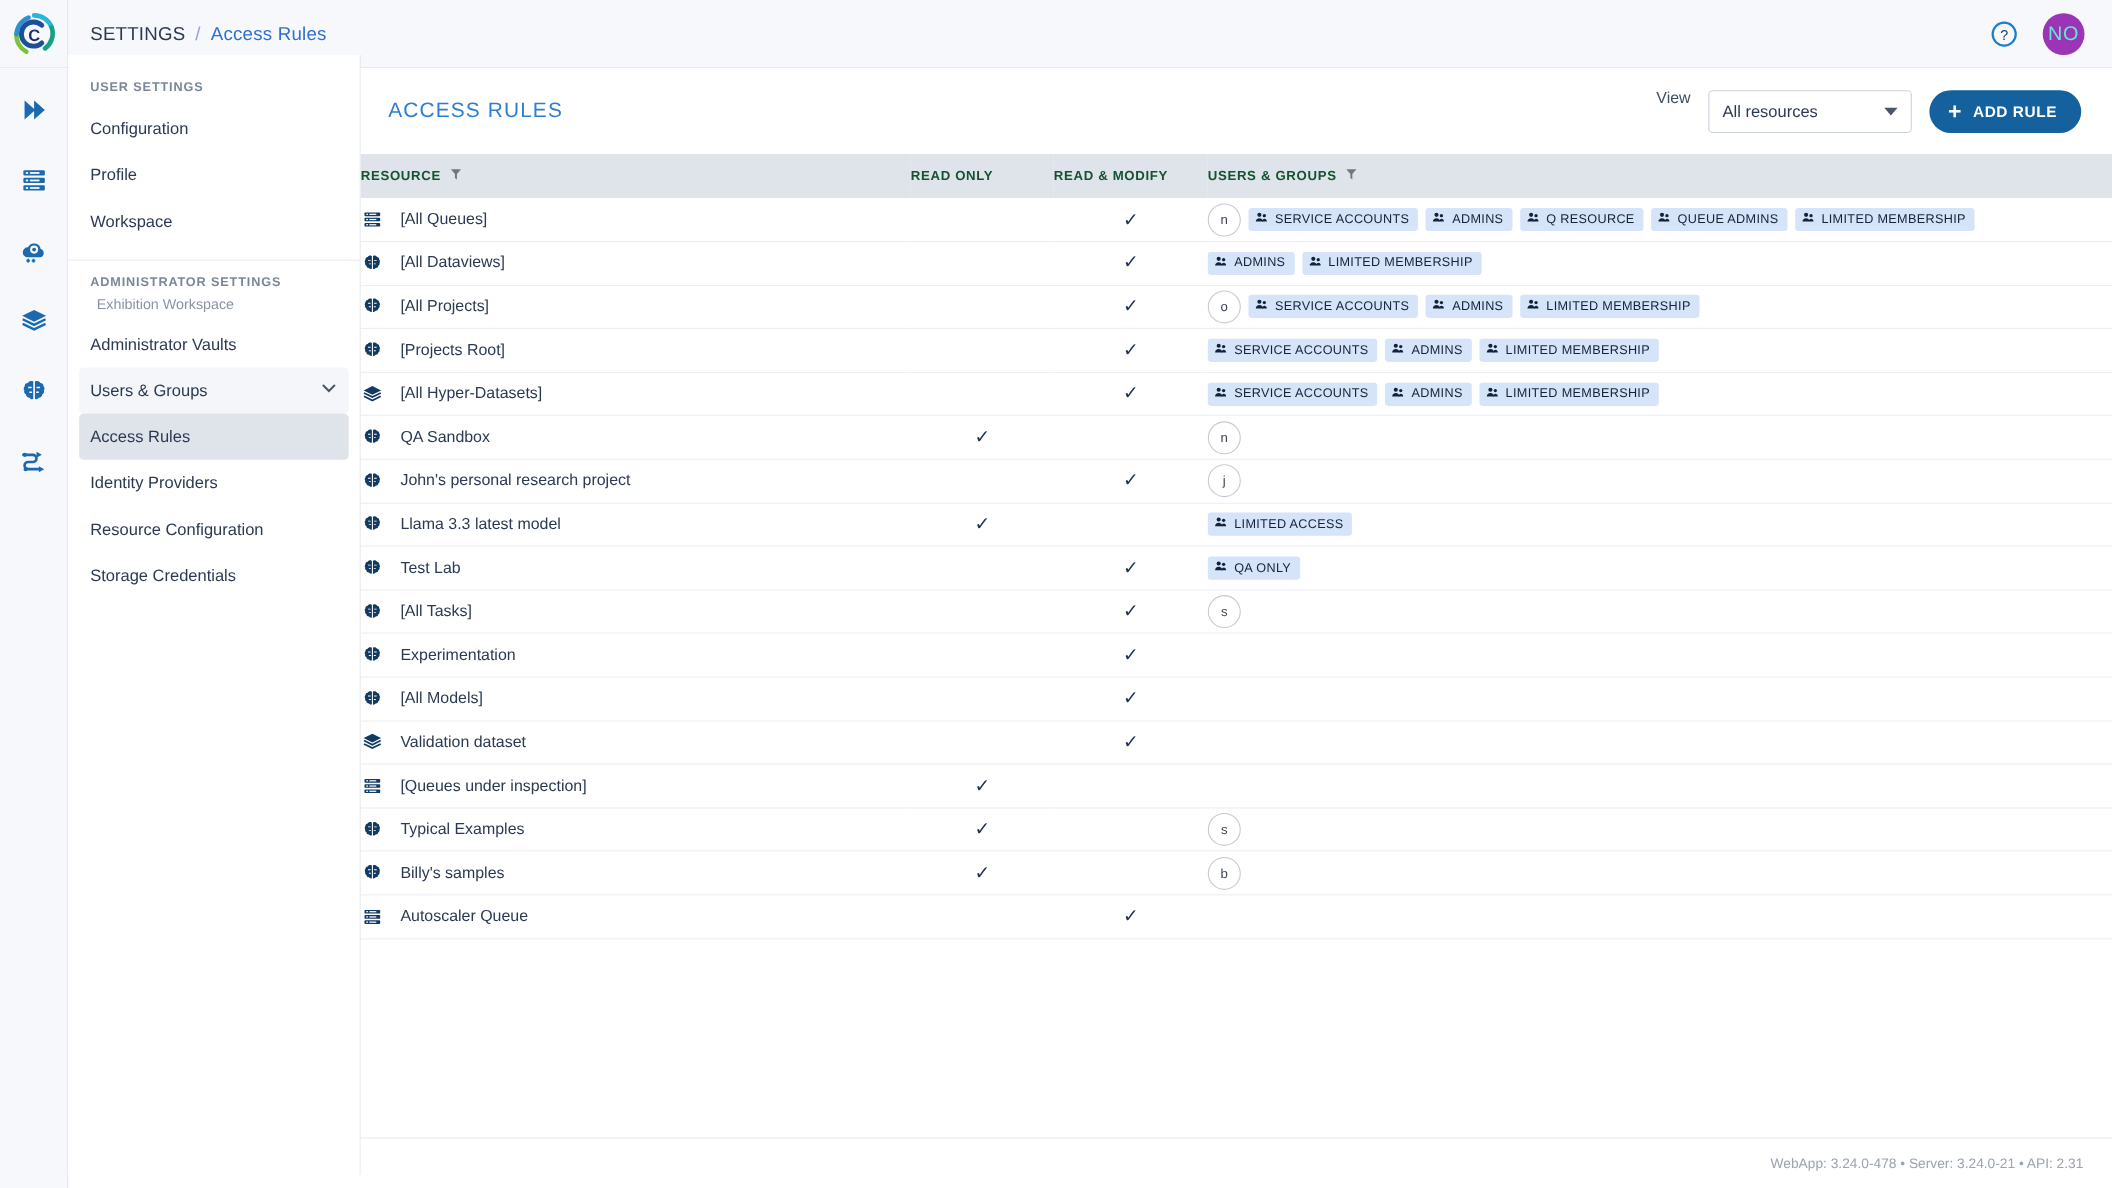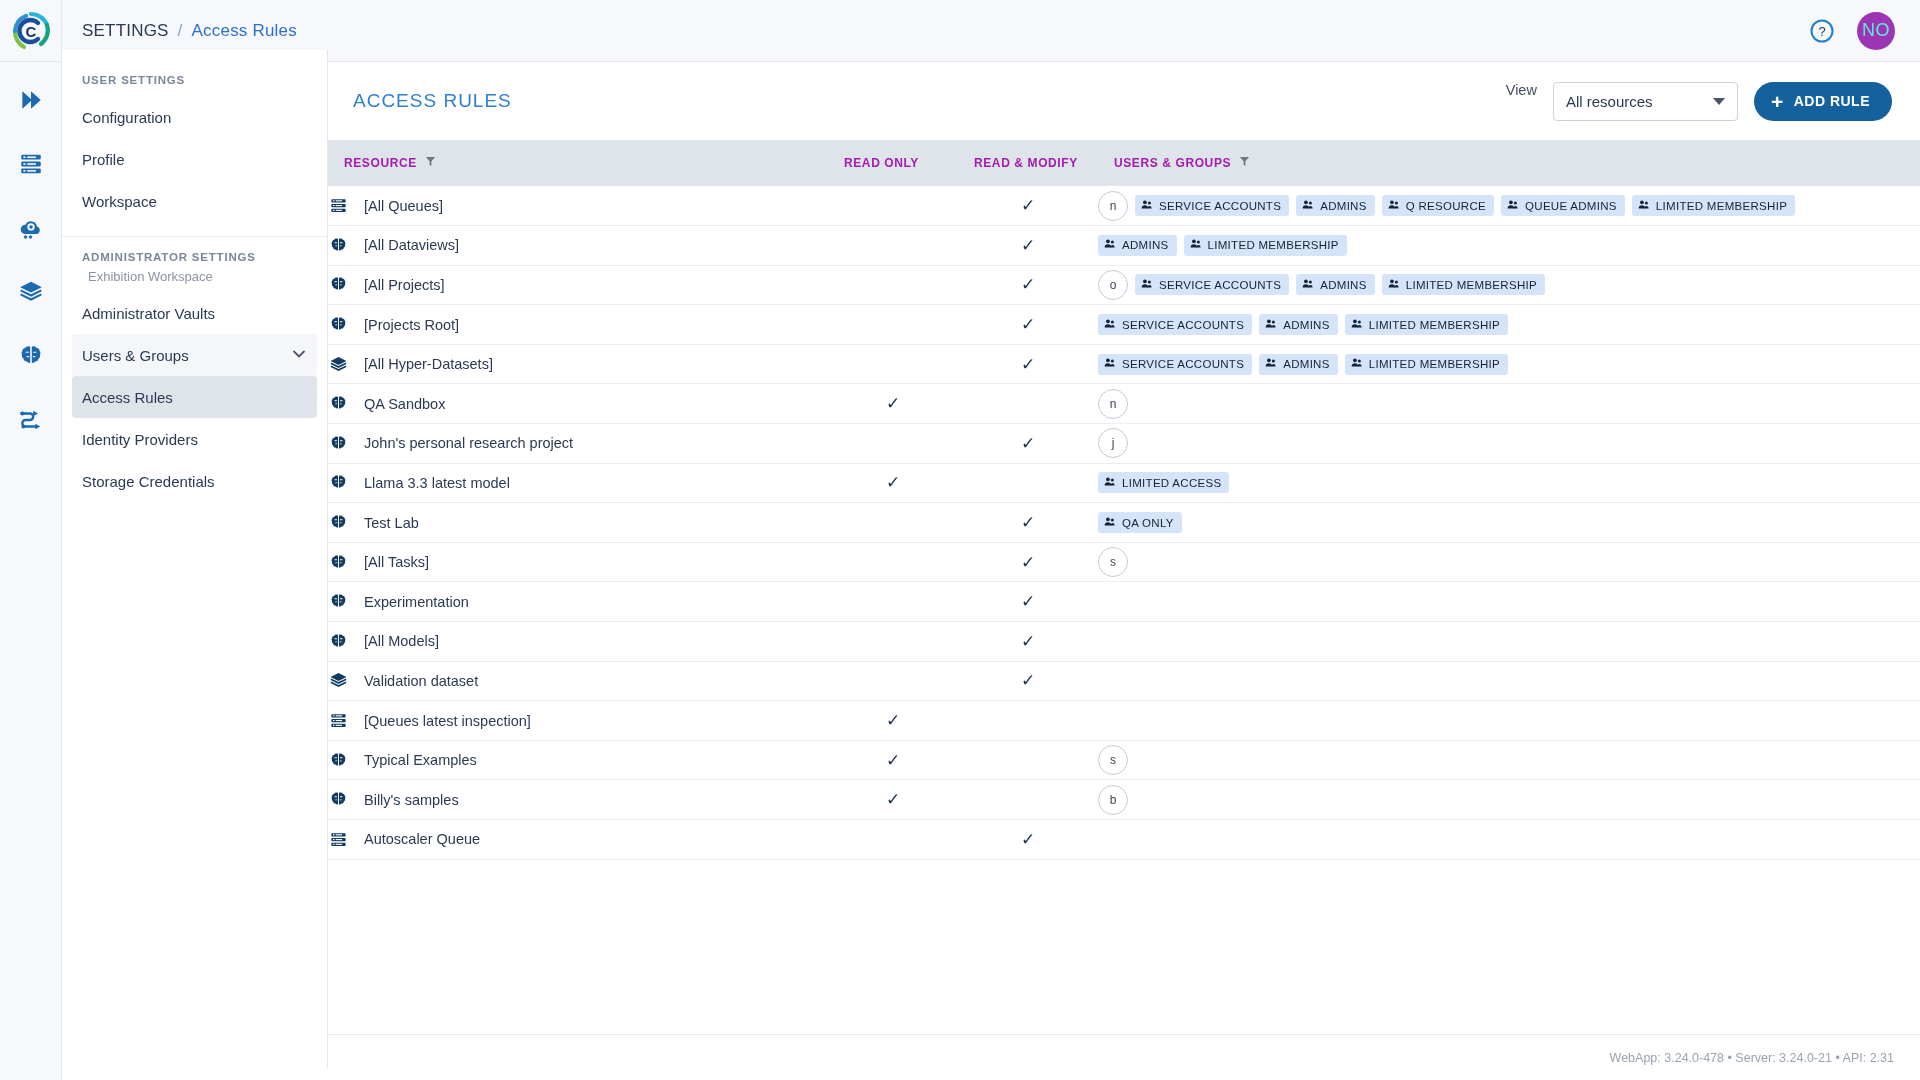--- a/index.html
+++ b/index.html
@@ -95,21 +95,21 @@
     display: flex; align-items: center; gap: 10px; cursor: pointer; border: none;
     font-family: "Liberation Sans", sans-serif;
   }
   .plus { font-size: 21px; line-height: 1; font-weight: bold; }
 
   
   .table-wrap { flex: 1; overflow: hidden; position: relative; }
   table.rules { width: 1592px; border-collapse: collapse; table-layout: fixed; }
   table.rules thead th {
     height: 40px; background: #dfe3ea; font-size: 12px; font-weight: bold;
-    color: #a21caf; letter-spacing: .6px; text-align: left; padding: 16px;
+    color: #14532d; letter-spacing: .6px; text-align: left; padding: 0;
     vertical-align: middle;
   }
   th.col-resource { width: 500px; padding-left: 18px; }
   th.col-read { width: 130px; text-align: center; }
   th.col-mod { width: 140px; text-align: center; }
   th.col-users { width: 822px; padding-left: 22px; background: #d9dde5; }
   .th-inner { display: inline-flex; align-items: center; gap: 8px; }
   .filter-icon { display: inline-block; }
 
   table.rules tbody td {
@@ -257,20 +257,23 @@
         </svg>
     </span>
   </div>
   <div class="side-item sel">
     <span>Access Rules</span>
   </div>
   <div class="side-item">
     <span>Identity Providers</span>
   </div>
   <div class="side-item">
+    <span>Resource Configuration</span>
+  </div>
+  <div class="side-item">
     <span>Storage Credentials</span>
   </div>
 </div>
 
 <div class="content">
 
   <div class="page-head">
     <div class="page-title">ACCESS RULES</div>
     <div class="head-right">
       <span class="view-label">View</span>
@@ -767,21 +770,21 @@
                     <rect x="3" y="10" width="18" height="4.2" rx="1"></rect>
                     <rect x="3" y="16" width="18" height="4.2" rx="1"></rect>
                     <rect x="5" y="5.4" width="2" height="1.4" fill="#fff"></rect>
                     <rect x="8.5" y="5.4" width="8" height="1.4" fill="#fff"></rect>
                     <rect x="5" y="11.4" width="2" height="1.4" fill="#fff"></rect>
                     <rect x="8.5" y="11.4" width="8" height="1.4" fill="#fff"></rect>
                     <rect x="5" y="17.4" width="2" height="1.4" fill="#fff"></rect>
                     <rect x="8.5" y="17.4" width="8" height="1.4" fill="#fff"></rect>
                   </svg>
                 </span>
-                <span>[Queues latest inspection]</span>
+                <span>[Queues under inspection]</span>
               </span>
             </td>
             <td class="c-check"><span class="tick">✓</span></td>
             <td class="c-check"></td>
             <td class="c-users">
               <span class="users-cell"></span>
             </td>
           </tr>
           <tr>
             <td class="c-resource">

